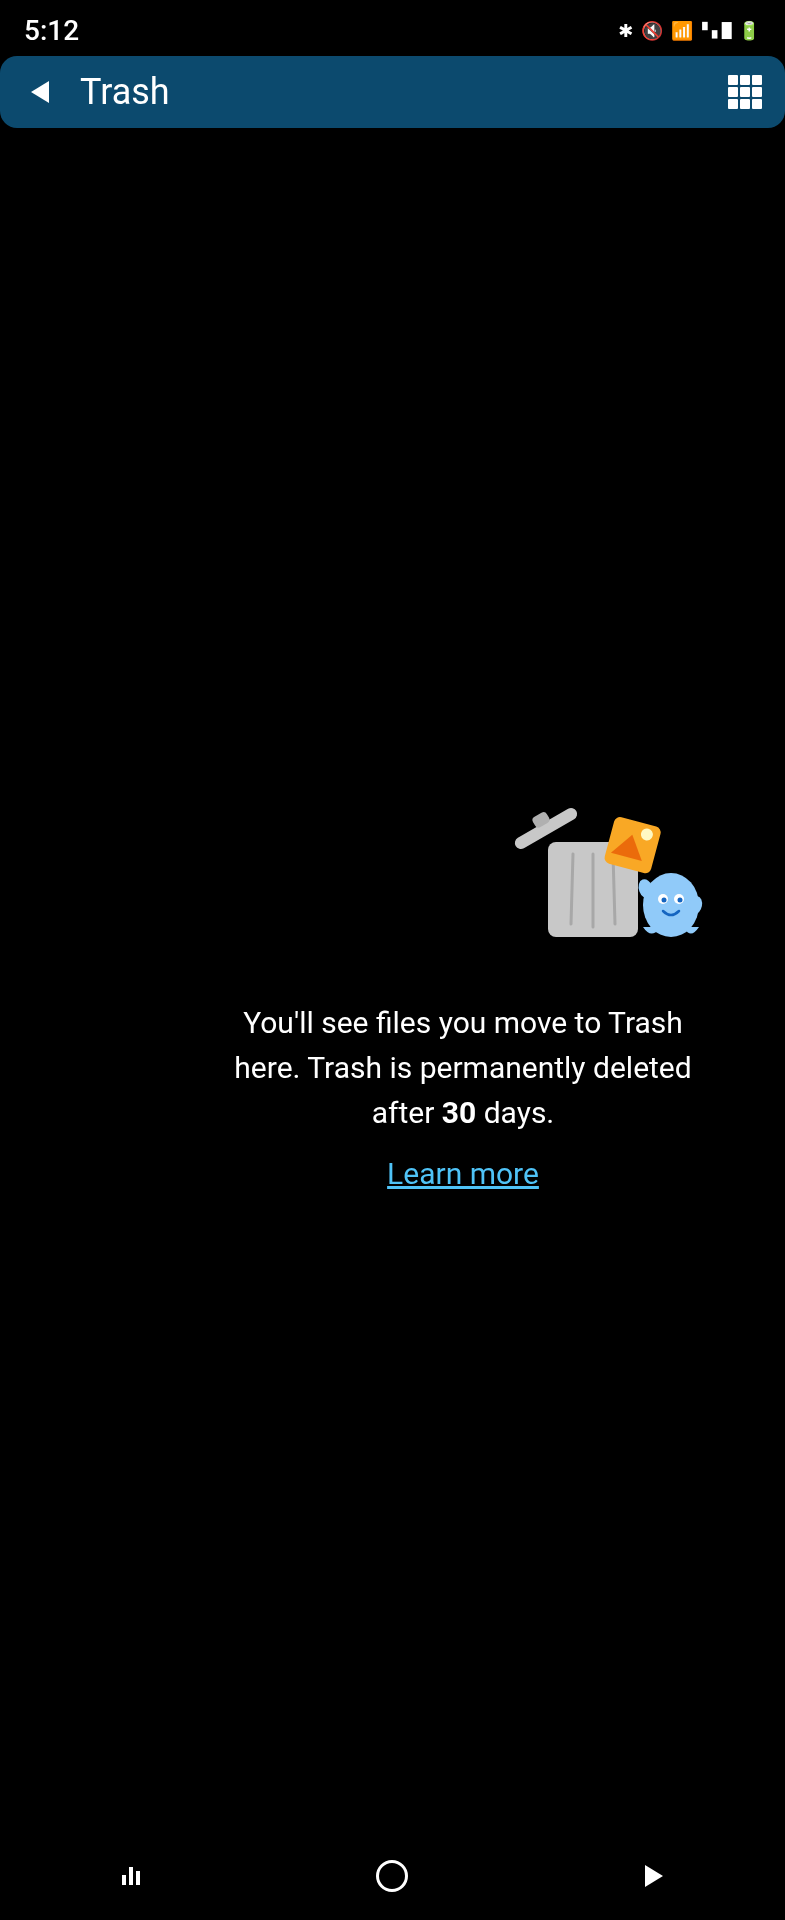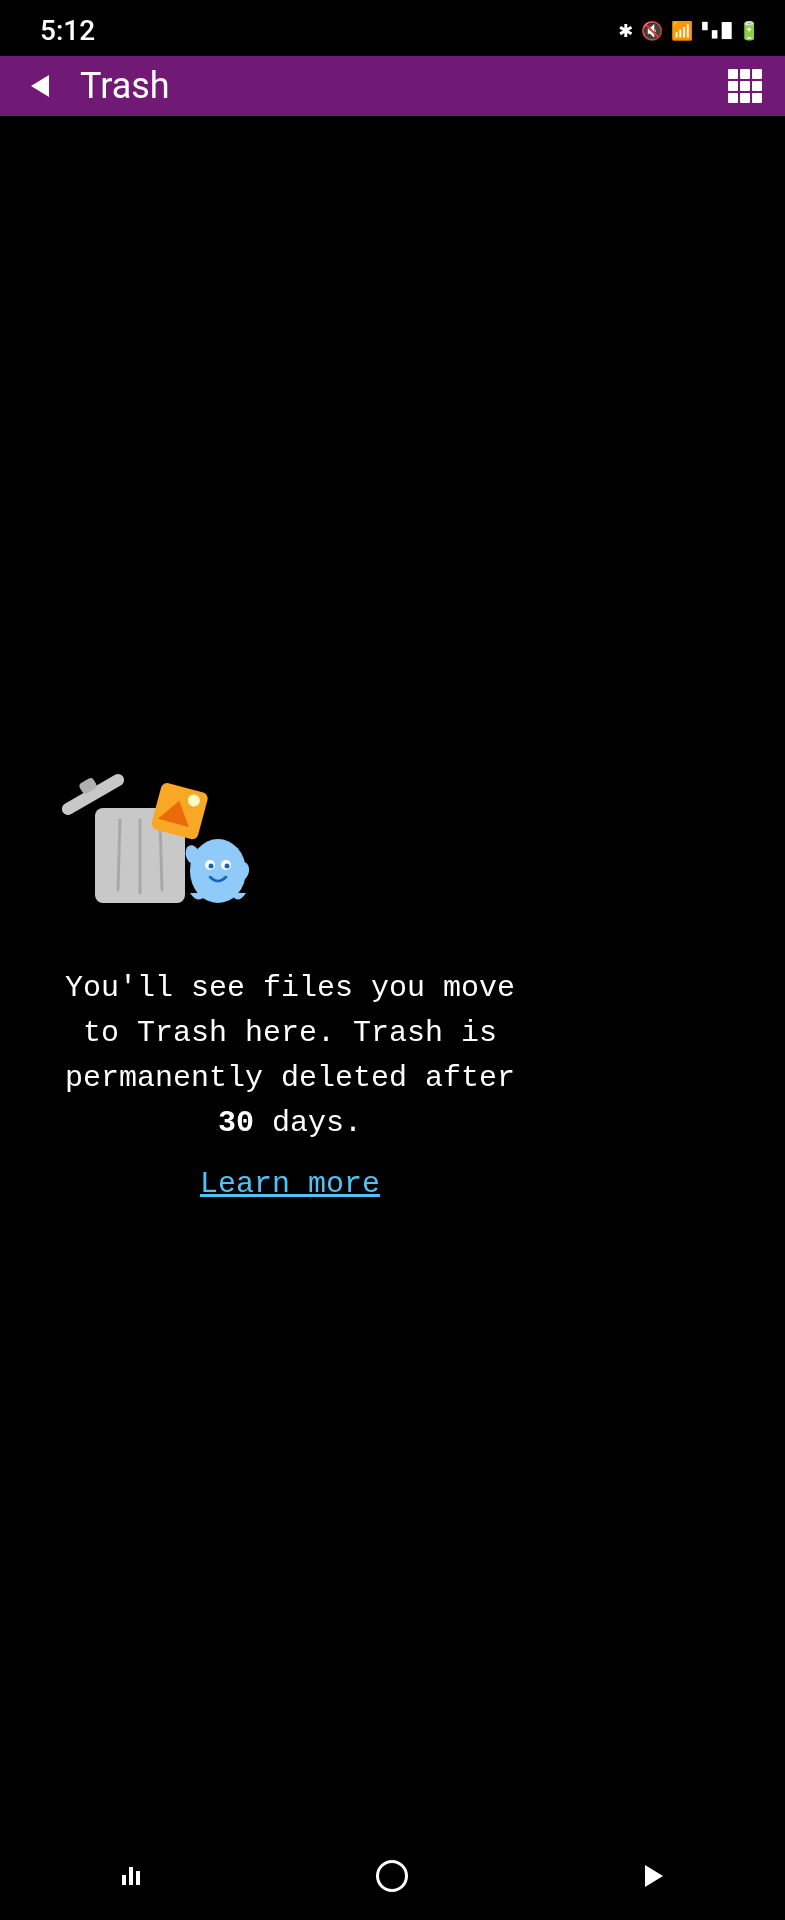--- a/index.html
+++ b/index.html
@@ -15,21 +15,20 @@
       position: relative;
     }
 
     
     .status-bar {
       display: flex;
       align-items: center;
       justify-content: space-between;
       padding: 12px 24px 8px 24px;
       height: 56px;
-      margin-left: 16px;
     }
 
     .status-time {
       font-size: 28px;
       font-weight: 500;
       color: #fff;
     }
 
     .status-icons {
       display: flex;
@@ -41,22 +40,23 @@
       color: #fff;
       font-size: 18px;
     }
 
     
     .app-bar {
       display: flex;
       align-items: center;
       justify-content: space-between;
       padding: 0 16px;
-      height: 60px;
-      background: #701a75;
+      height: 72px;
+      background: #0c4a6e;
+      border-radius: 17px;
     }
 
     .app-bar-left {
       display: flex;
       align-items: center;
       gap: 16px;
     }
 
     .back-button {
       width: 48px;
@@ -99,25 +99,24 @@
 
     .grid-cell {
       background: #fff;
       border-radius: 1px;
     }
 
     
     .main-content {
       display: flex;
       flex-direction: column;
-      align-items: flex-start;
+      align-items: flex-end;
       justify-content: center;
       height: calc(1920px - 56px - 72px - 80px);
-      padding: 40px 40px;
-      font-family: Liberation Mono, monospace;
+      padding: 40px 72px;
     }
 
     
     .trash-illustration {
       width: 220px;
       height: 180px;
       position: relative;
       margin-bottom: 48px;
     }
 

